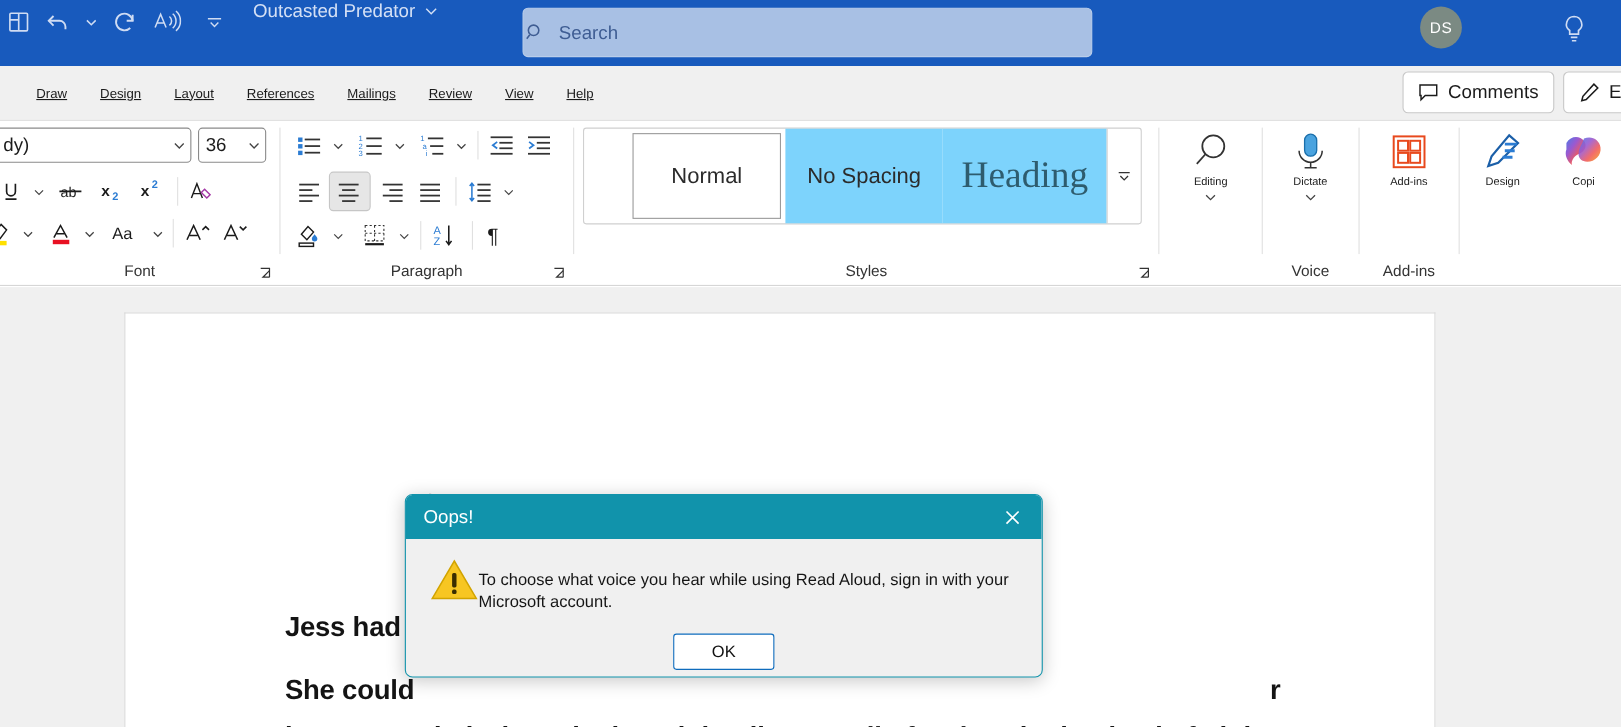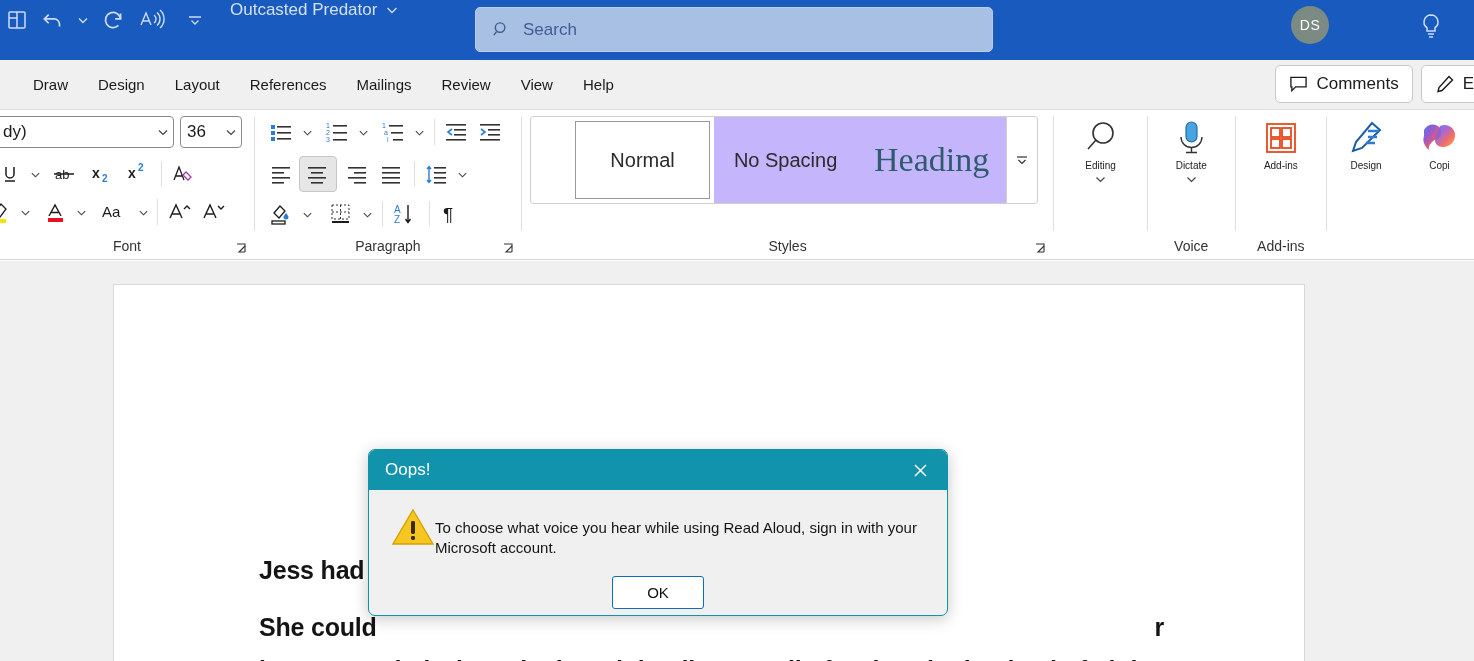--- a/index.html
+++ b/index.html
@@ -30,43 +30,44 @@
     display: flex; align-items: center; gap: 8px;
     white-space: nowrap;
   }
   .searchwrap {
     position: absolute; left: 475px; top: 7px;
     width: 518px; height: 45px;
   }
   .searchbox {
     width: 100%; height: 100%;
     background: #a8c0e4; border: 1px solid #b9cdea; border-radius: 5px;
-    display: flex; align-items: center; gap: 12px; padding-left: 16px;
+    display: flex; align-items: center; gap: 12px; padding-left: 1px;
     color: #3f5d93; font-size: 17px;
   }
   .avatar {
     position: absolute; left: 1291px; top: 6px;
     width: 38px; height: 38px; border-radius: 50%;
     background: #7b8a83; color: #fff;
     display: flex; align-items: center; justify-content: center;
     font-size: 14px; letter-spacing: .5px;
   }
   .bulb { position: absolute; left: 1418px; top: 12px; width: 28px; height: 30px; color: #cfdcf3; }
 
   
   .tabstrip {
     position: absolute; top: 60px; left: 0; width: 1474px; height: 50px;
     background: #f0f0f0;
     border-bottom: 1px solid #e1e1e1;
     display: flex; align-items: center;
   }
   .tabs { display: flex; align-items: center; gap: 0px; padding-left: 18px; }
   .tab {
-    font-size: 15px; color: #1b1b1b; padding: 6px 15px; border-radius: 4px;
+    font-size: 12px; color: #1b1b1b; padding: 6px 15px; border-radius: 4px;
     white-space: nowrap;
+    text-decoration: underline;
   }
   .tabright { position: absolute; right: 0; top: 5px; display: flex; align-items: center; gap: 8px; padding-right: 0px;}
   .pillbtn {
     height: 38px; border: 1px solid #c8c8c8; border-radius: 5px; background: #fff;
     display: flex; align-items: center; gap: 8px; padding: 0 13px;
     font-size: 17px; color: #1b1b1b; white-space: nowrap;
   }
 
   
   .ribbon {
@@ -106,21 +107,21 @@
 
   
   .styles-grp { width: 300px; }
   .style-gallery {
     margin-top: 6px; margin-left: 8px;
     height: 88px; border: 1px solid #d0d0d0; border-radius: 3px;
     display: flex; align-items: stretch; background: #fff;
   }
   .style-item {
     width: 160px; display: flex; align-items: center; justify-content: center;
-    font-size: 20px; color: #2b2b2b; background: #c4b5fd;
+    font-size: 20px; color: #2b2b2b; background: #7dd3fc;
   }
   .style-item.selected { border: 1px solid #9a9a9a; background: #fff; margin: 4px; width: 152px; }
   .style-heading { font-family: "Liberation Serif", serif; font-size: 34px; color: #2e5c6e; }
   .style-more {
     width: 34px; border-left: 1px solid #d0d0d0;
     display: flex; align-items: center; justify-content: center; color: #333;
   }
   .bigbtn {
     width: 78px; padding-top: 8px;
     display: flex; flex-direction: column; align-items: center; gap: 2px;

